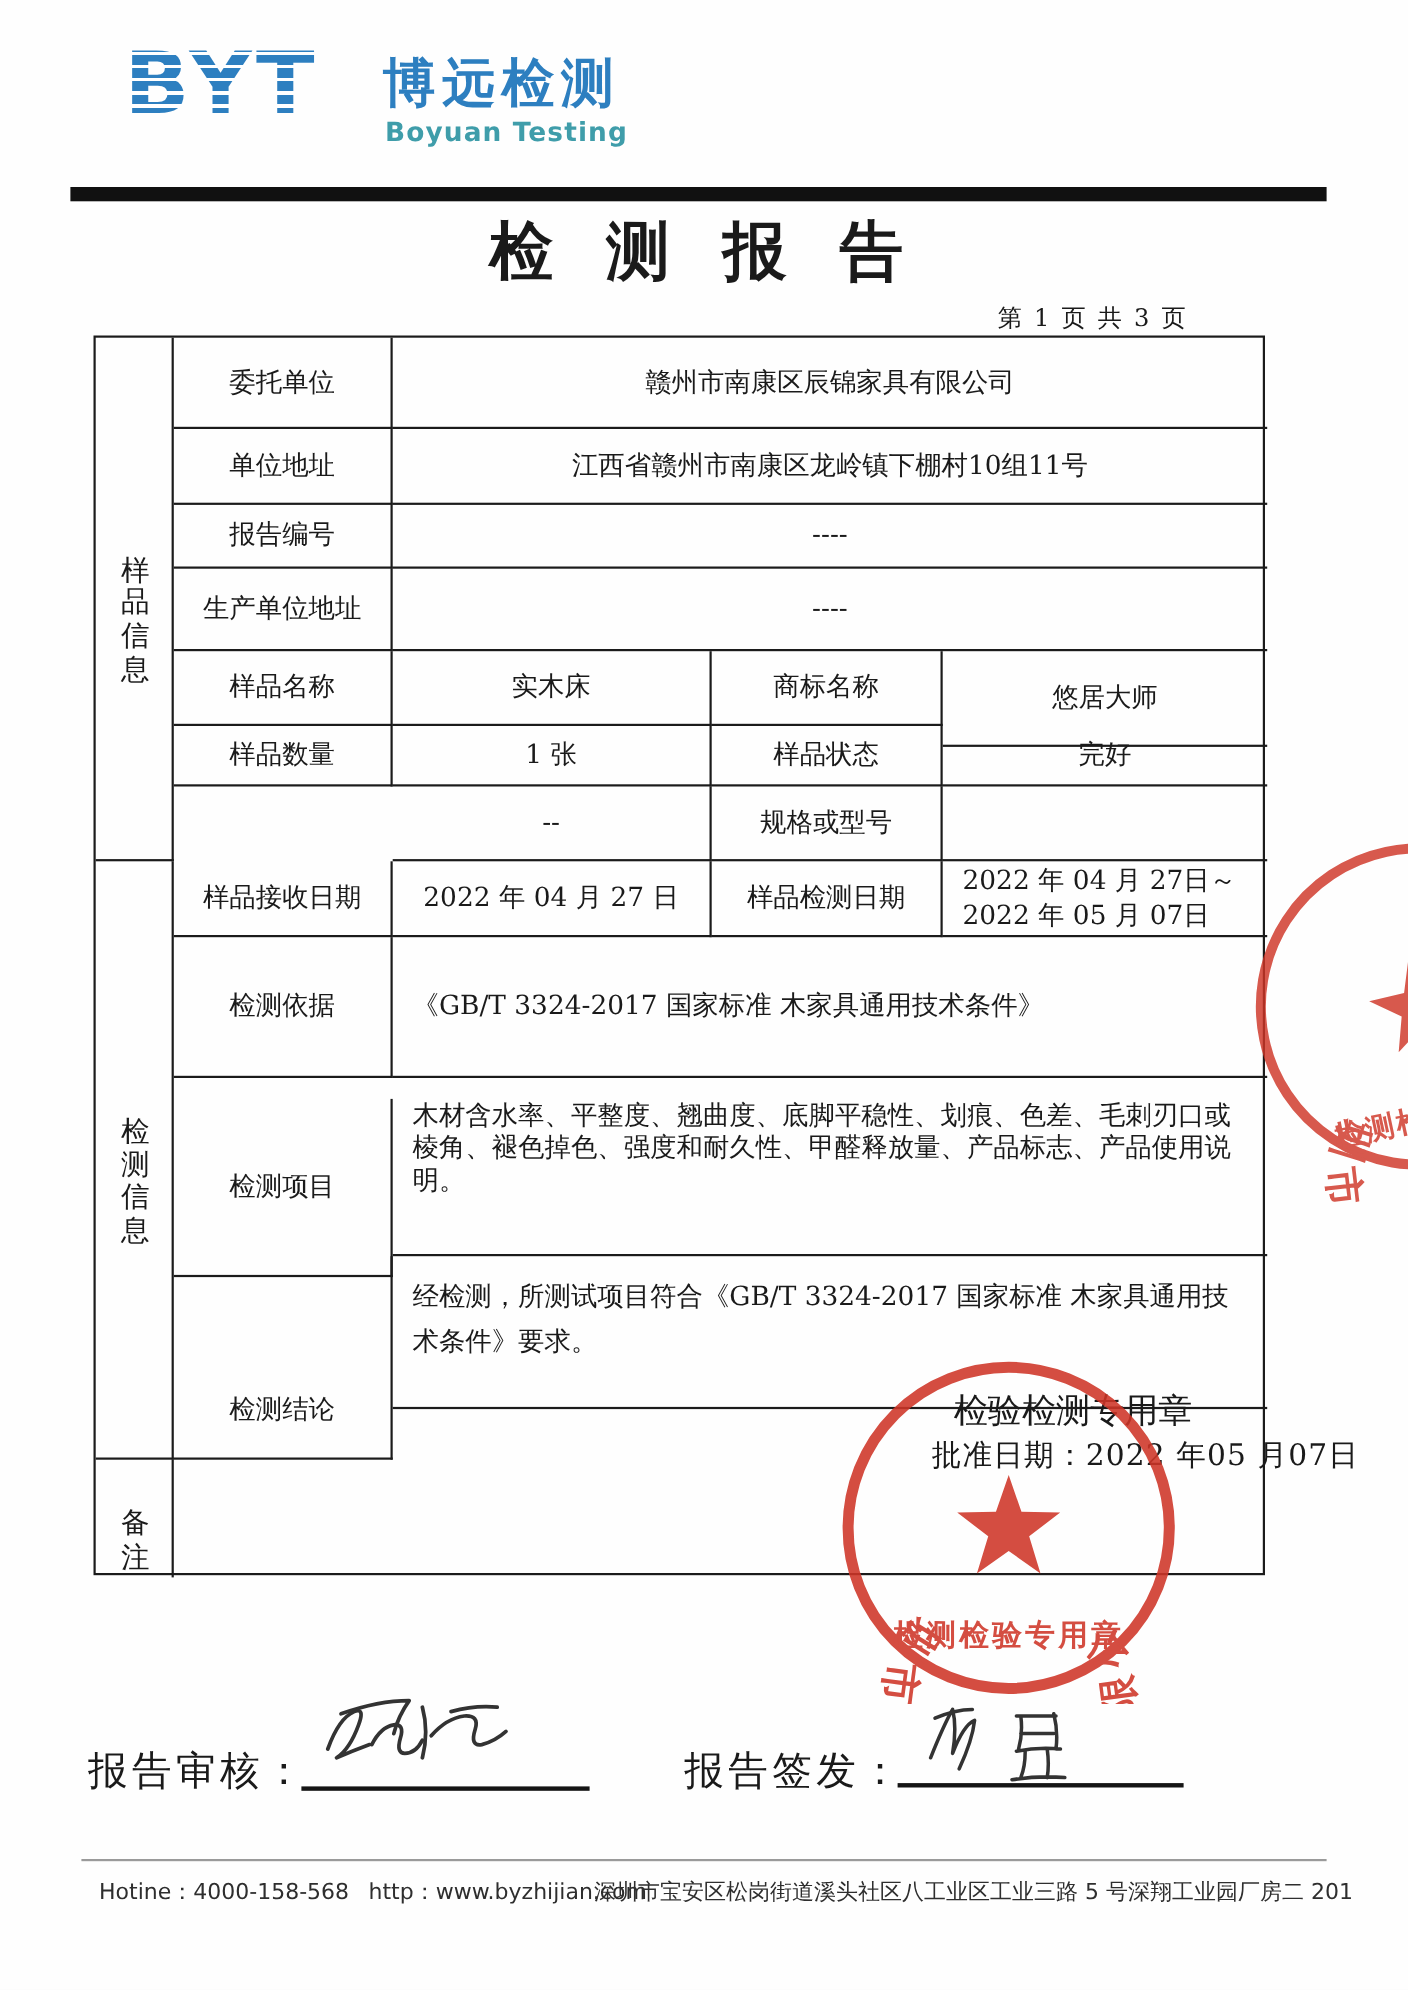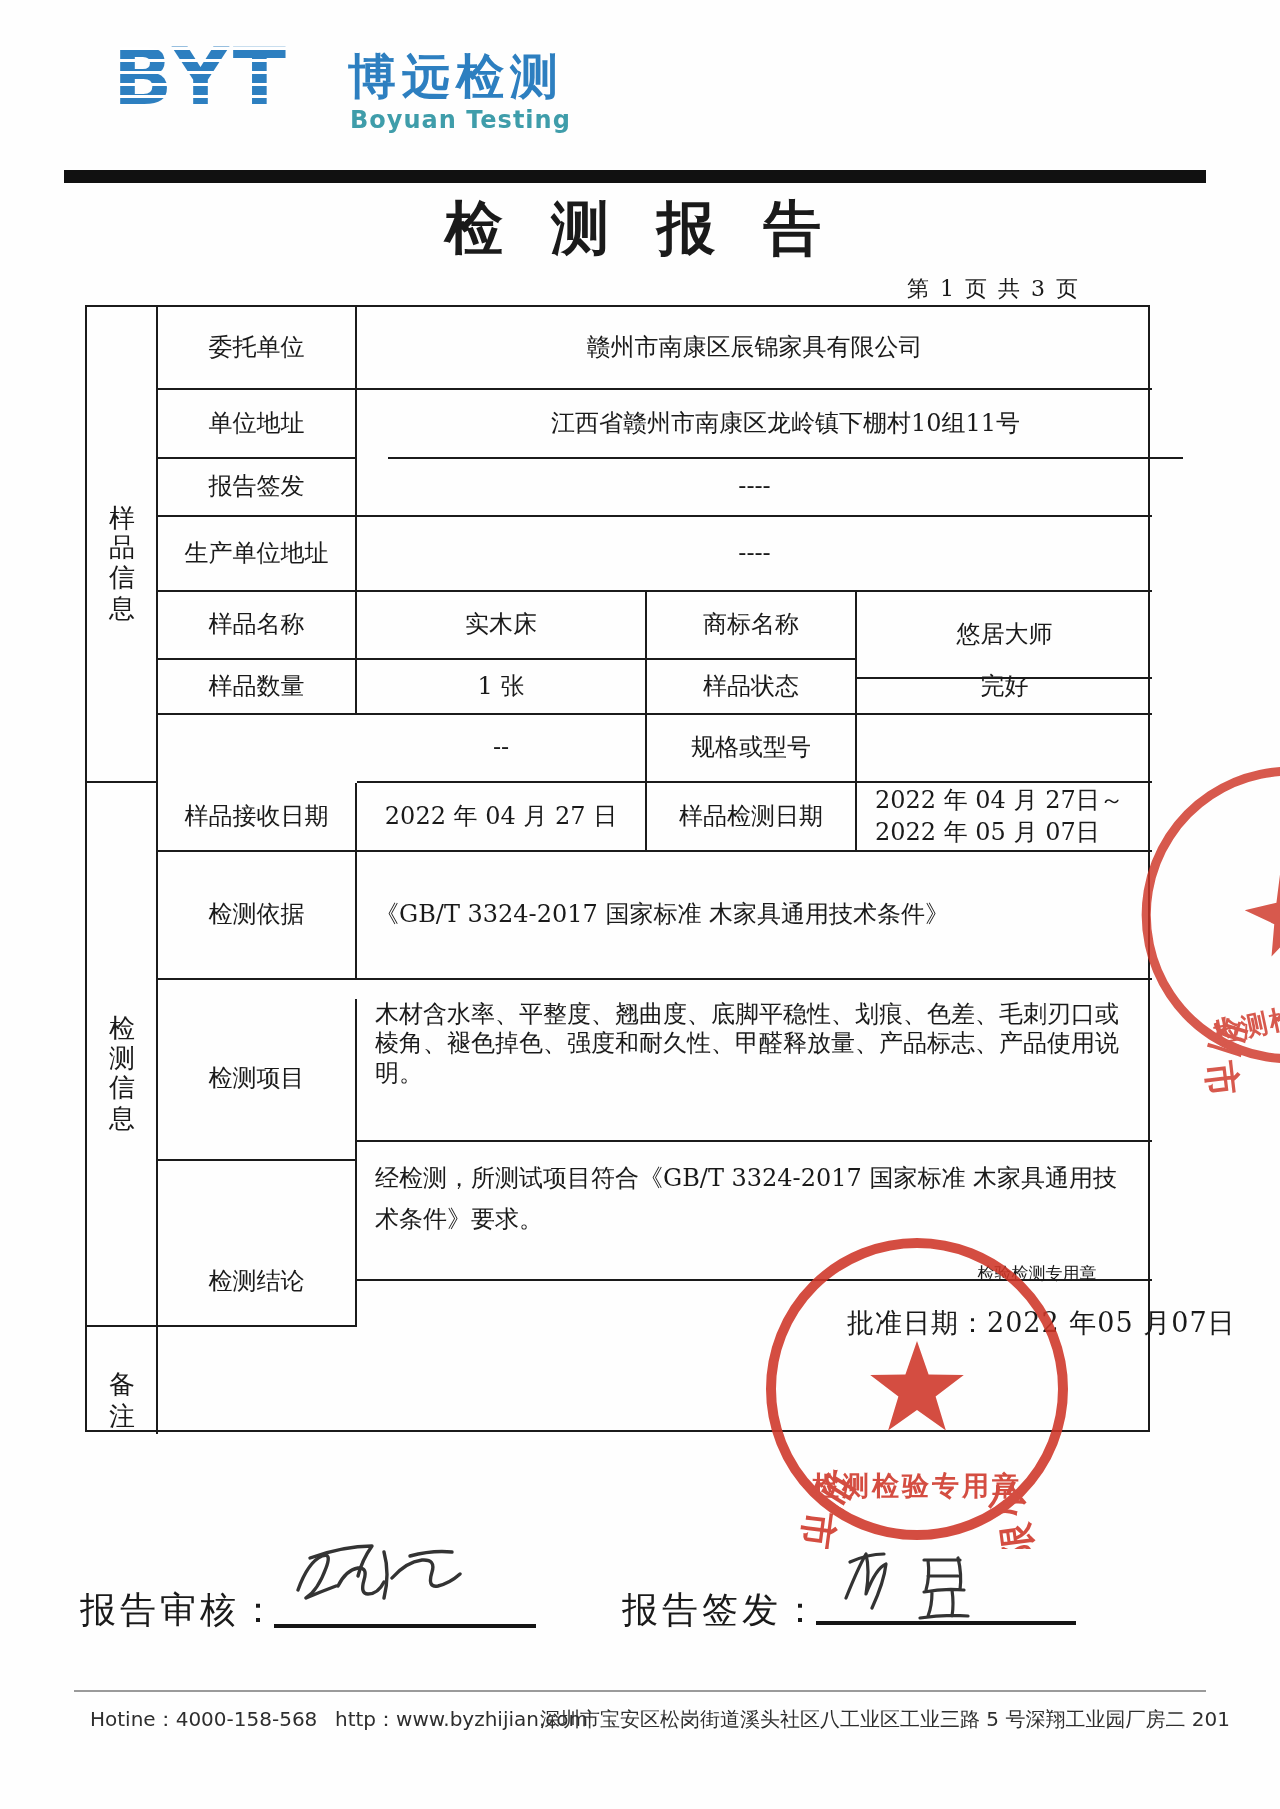--- a/index.html
+++ b/index.html
@@ -84,23 +84,23 @@
       <span class="vlabel">检测信息</span>
     </div>
     <div class="cell noB" style="left:0;top:1020px;width:71px;height:107px;">
       <span class="vlabel">备注</span>
     </div>
 
     <div class="cell" style="left:71px;top:0;width:199px;height:83px;">委托单位</div>
     <div class="cell noR" style="left:270px;top:0;width:795px;height:83px;">赣州市南康区辰锦家具有限公司</div>
 
     <div class="cell" style="left:71px;top:83px;width:199px;height:69px;">单位地址</div>
-    <div class="cell noR" style="left:270px;top:83px;width:795px;height:69px;margin-left:31px;">江西省赣州市南康区龙岭镇下棚村10组11号</div>
+    <div class="cell noR" style="left:270px;top:83px;width:795px;height:69px;">江西省赣州市南康区龙岭镇下棚村10组11号</div>
 
-    <div class="cell" style="left:71px;top:152px;width:199px;height:58px;">报告签发</div>
+    <div class="cell" style="left:71px;top:152px;width:199px;height:58px;">报告编号</div>
     <div class="cell noR" style="left:270px;top:152px;width:795px;height:58px;">----</div>
 
     <div class="cell" style="left:71px;top:210px;width:199px;height:75px;">生产单位地址</div>
     <div class="cell noR" style="left:270px;top:210px;width:795px;height:75px;">----</div>
 
     <div class="cell" style="left:71px;top:285px;width:199px;height:68px;">样品名称</div>
     <div class="cell" style="left:270px;top:285px;width:290px;height:68px;">实木床</div>
     <div class="cell" style="left:560px;top:285px;width:210px;height:68px;">商标名称</div>
     <div class="cell noR" style="left:770px;top:285px;width:295px;height:87px;">悠居大师</div>
 
@@ -124,21 +124,21 @@
     </div>
 
     <div class="cell" style="left:71px;top:545px;width:199px;height:128px;">检测依据</div>
     <div class="cell noR leftalign" style="left:270px;top:545px;width:795px;height:128px;">《GB/T 3324-2017 国家标准 木家具通用技术条件》</div>
 
     <div class="cell" style="left:71px;top:692px;width:199px;height:162px;text-align:center;">检测项目</div>
     <div class="cell noR leftalign topalign" style="left:270px;top:673px;width:795px;height:162px;padding-top:20px;padding-right:14px;line-height:1.22;">木材含水率、平整度、翘曲度、底脚平稳性、划痕、色差、毛刺刃口或棱角、褪色掉色、强度和耐久性、甲醛释放量、产品标志、产品使用说明。</div>
 
     <div class="cell" style="left:71px;top:835px;width:199px;height:185px;align-items:flex-end;padding-bottom:28px;">检测结论</div>
     <div class="cell noR leftalign topalign" style="left:270px;top:835px;width:795px;height:139px;padding-top:16px;padding-right:16px;line-height:1.7;">经检测，所测试项目符合《GB/T 3324-2017 国家标准 木家具通用技术条件》要求。</div>
-    <div class="abs" style="left:780px;top:955px;width:340px;text-align:center;font-size:17px;">检验检测专用章</div>
+    <div class="abs" style="left:780px;top:955px;width:340px;text-align:left;font-size:31px;">检验检测专用章</div>
     <div class="abs" style="left:760px;top:998px;width:400px;font-size:27px;letter-spacing:1px;">批准日期：2022 年05 月07日</div>
 
     <div class="cell noR noB" style="left:71px;top:1020px;width:994px;height:107px;"></div>
   </div>
 
   <svg class="abs stamp" style="left:1128px;top:753px;width:324px;height:324px;opacity:0.82;transform:rotate(-12deg);" viewBox="0 0 320 320">
     <circle cx="160" cy="160" r="142" fill="none" stroke="#cf3527" stroke-width="9"></circle>
     <path id="arcR" d="M 80,240 A 113,113 0 1 0 240,240" fill="none"></path>
     <text fill="#cf3527" font-size="36" font-weight="bold" letter-spacing="11" font-family="'DejaVu Serif','Liberation Serif',serif">
       <textPath href="#arcR" startOffset="50%" text-anchor="middle">深圳市博远检测技术有限公司</textPath>

